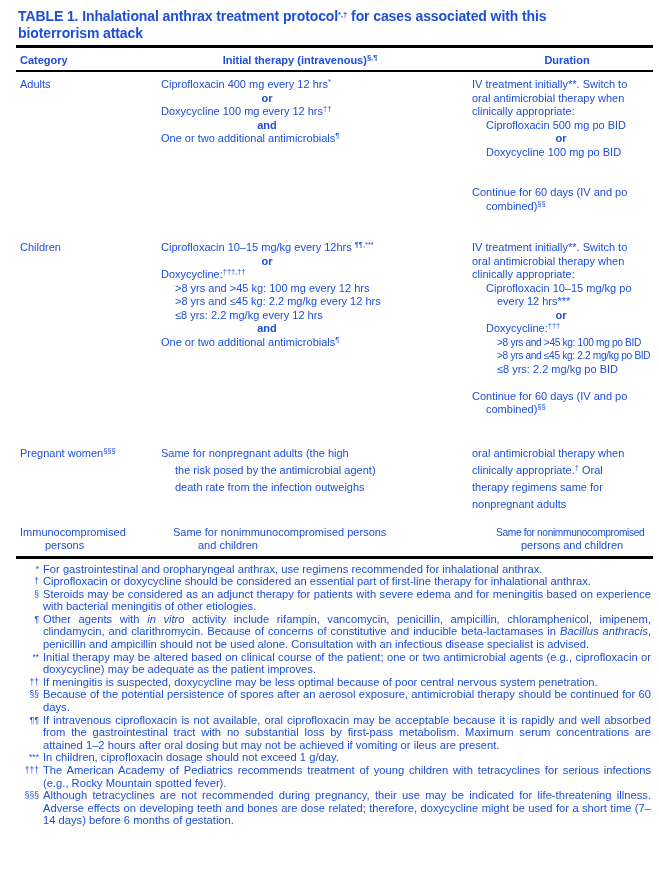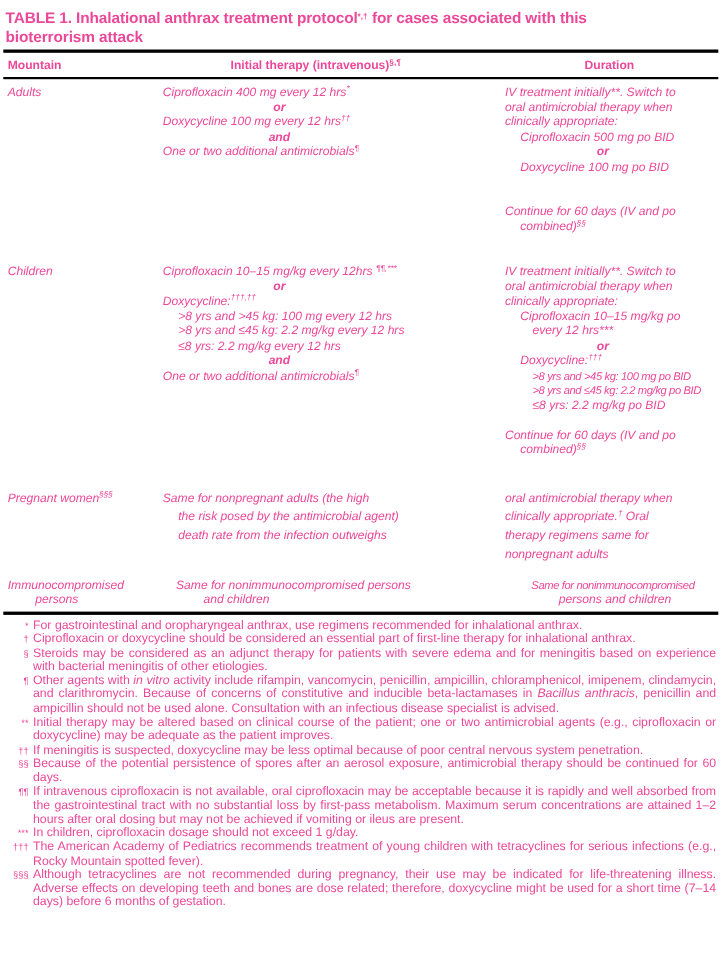--- a/index.html
+++ b/index.html
@@ -1,29 +1,29 @@
 <!DOCTYPE html>
 <html><head>
 <meta charset="utf-8">
 <style>
   html,body{margin:0;padding:0;background:#fff;}
   .page{position:relative;width:659px;height:885px;box-sizing:border-box;
-        padding:6px 6px 0 3px;font-family:"Liberation Sans",sans-serif;
-        color:#ec4899;background:#fff;overflow:hidden;}
+        padding:6px 6px 0 16px;font-family:"Liberation Sans",sans-serif;
+        color:#1d4ed8;background:#fff;overflow:hidden;}
   .title{font-weight:bold;font-size:14px;line-height:17px;padding:2px 2px 0 2px;letter-spacing:-0.1px;}
   .rule{background:#000;height:3px;margin-top:3px;}
   .rule.thin{height:2px;margin-top:0;}
   .hdr-row{display:flex;font-weight:bold;font-size:11px;padding:6px 0 4px 0;}
   .c1{width:145px;padding-left:4px;box-sizing:border-box;flex:0 0 145px;}
   .c2{width:278px;box-sizing:border-box;flex:0 0 278px;}
   .c3{flex:1;box-sizing:border-box;min-width:0;margin-left:33px;}
   .hdr-row .c2{text-align:center;}
   .hdr-row .c3 .hwrap{width:190px;text-align:center;}
   .tbody{padding-top:6px;font-size:11px;}
-  .trow{display:flex;margin-bottom:28px;font-style:italic;}
+  .trow{display:flex;margin-bottom:28px;}
   .trow.row-pregnant-women{margin-bottom:13px;}
   .trow.row-pregnant-women .line{line-height:17px;min-height:17px;}
   .trow.row-immunocompromised-persons{margin-bottom:0;gap:12px;}
   .line{line-height:13.5px;min-height:13.5px;white-space:nowrap;}
   .center{text-align:center;}
   .c2 .center{width:212px;}
   .c3 .center{width:178px;}
   .in1{padding-left:14px;}
   .in2{padding-left:25px;}
   .cond{font-size:10.2px;letter-spacing:-0.35px;}
@@ -40,21 +40,21 @@
 </head>
 <body>
 
 <div class="page">
   <div class="title" id="title">
       <div><span>TABLE 1. Inhalational anthrax treatment protocol</span><sup>*,†</sup><span> for cases associated with this</span></div>
       <div><span>bioterrorism attack</span></div>
     </div>
   <div class="rule"></div>
   <div class="hdr-row" id="hdr-row">
-      <div class="c1"><span>Mountain</span></div>
+      <div class="c1"><span>Category</span></div>
       <div class="c2"><span>Initial therapy (intravenous)</span><sup>§,¶</sup></div>
       <div class="c3">
         <div class="hwrap"><span>Duration</span></div>
       </div>
     </div>
   <div class="rule thin"></div>
   <div class="tbody" id="tbody">
       <div class="trow row-adults">
         <div class="c1">
           <div class="line"><span>Adults</span></div>

